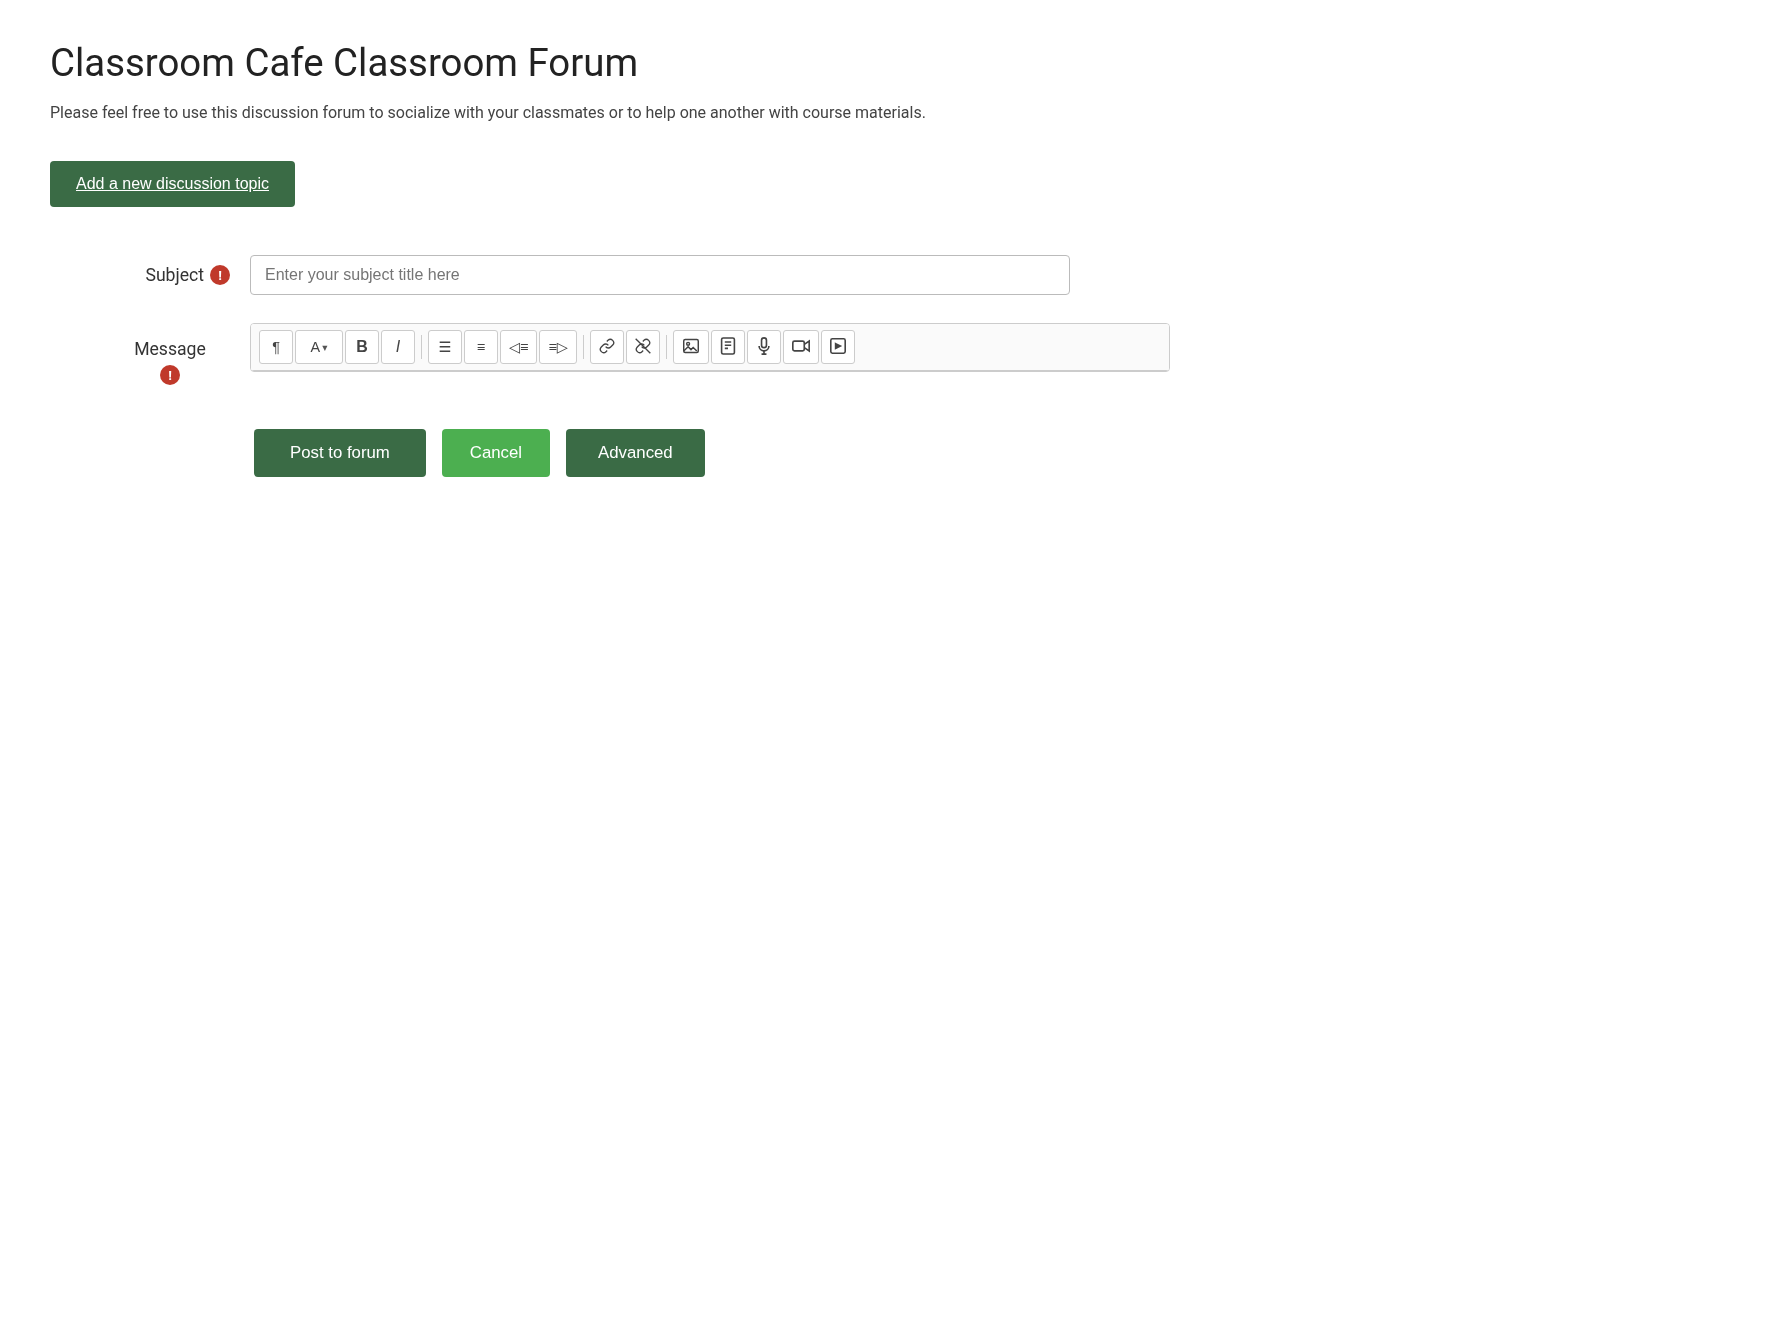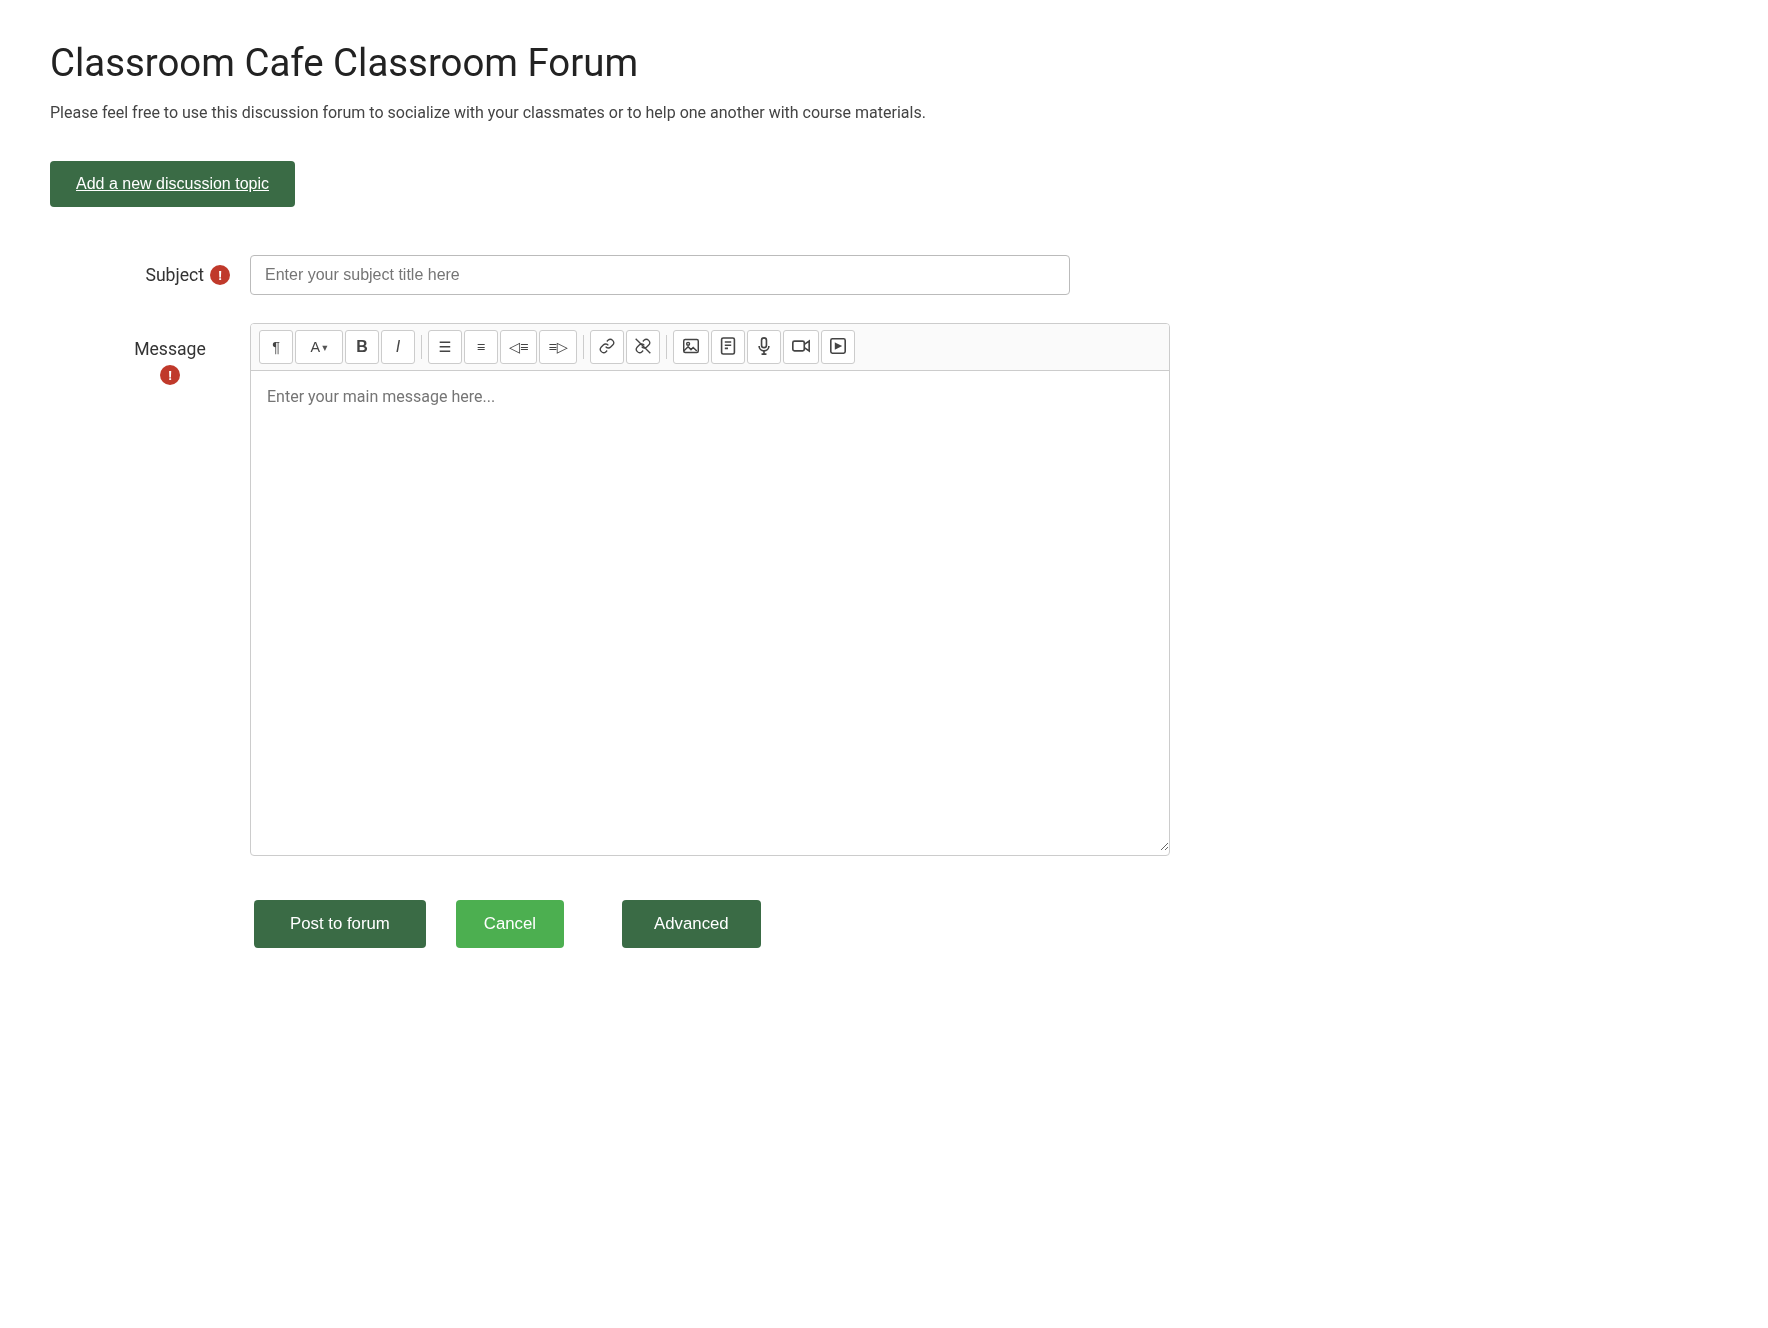--- a/index.html
+++ b/index.html
@@ -164,21 +164,21 @@
       outline: none;
       resize: vertical;
       width: 100%;
       border: none;
       font-family: inherit;
       background: #fff;
     }
 
     .form-actions {
       display: flex;
-      gap: 30px;
+      gap: 16px;
       margin-left: 144px;
       margin-top: 16px;
     }
 
     .btn-post {
       background-color: #3a6b45;
       color: #fff;
       border: none;
       border-radius: 4px;
       padding: 14px 36px;
@@ -197,21 +197,20 @@
     }
 
     .btn-advanced {
       background-color: #3a6b45;
       color: #fff;
       border: none;
       border-radius: 4px;
       padding: 14px 32px;
       font-size: 1.05rem;
       cursor: pointer;
-      margin-left: 28px;
     }
 
     .message-form-row {
       align-items: flex-start;
     }
 
     .message-label-wrap {
       padding-top: 16px;
       flex-direction: column;
     }
@@ -349,21 +348,20 @@
             <svg width="16" height="16" viewBox="0 0 20 20" fill="none" stroke="#444" stroke-width="2">
               <rect x="1" y="1" width="18" height="18" rx="2"></rect>
               <path d="M7 7l6 3-6 3z" fill="#444"></path>
             </svg>
           </span>
         </button>
 
       </div>
 
       
-      <textarea class="editor-body" placeholder="Enter your main message here..." style=""></textarea>
     </div>
   </div>
 
   <div class="form-actions">
     <button class="btn-post">Post to forum</button>
     <button class="btn-cancel">Cancel</button>
     <button class="btn-advanced">Advanced</button>
   </div>
 
 </div>

